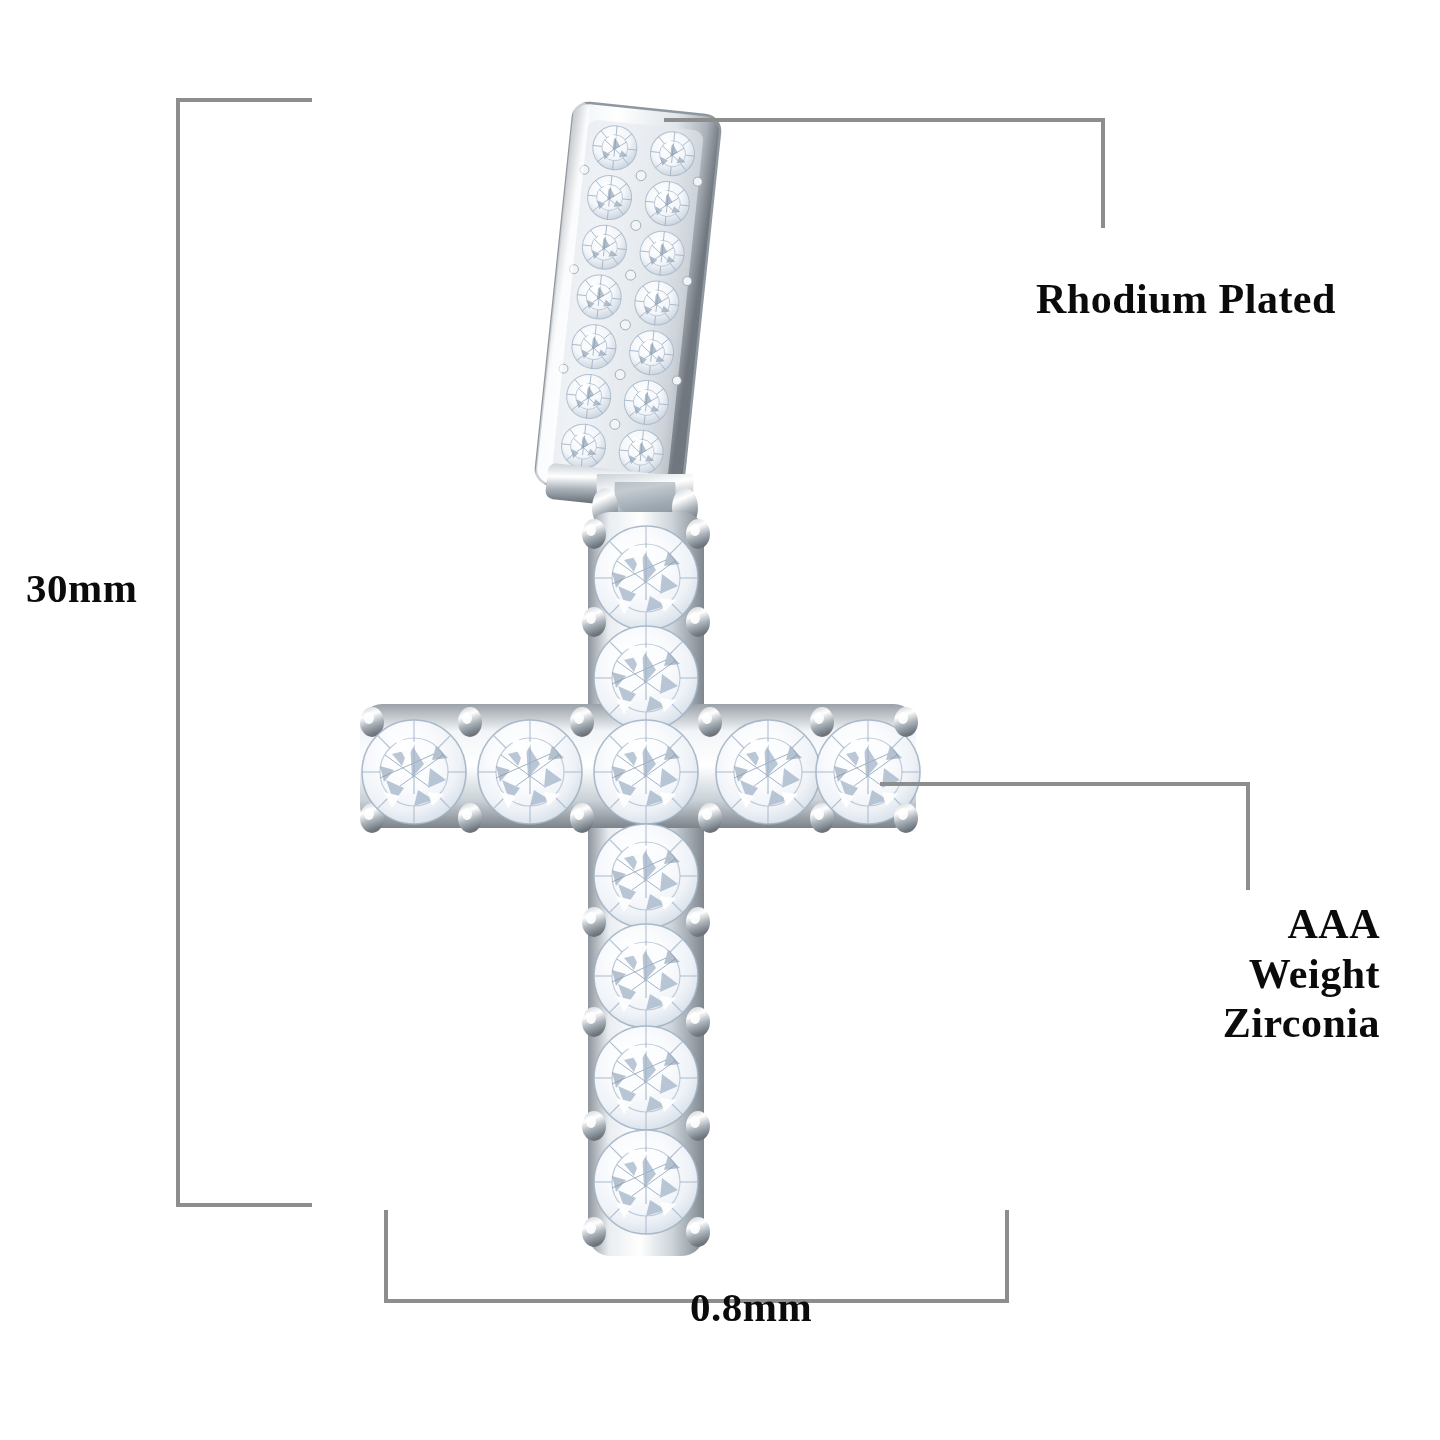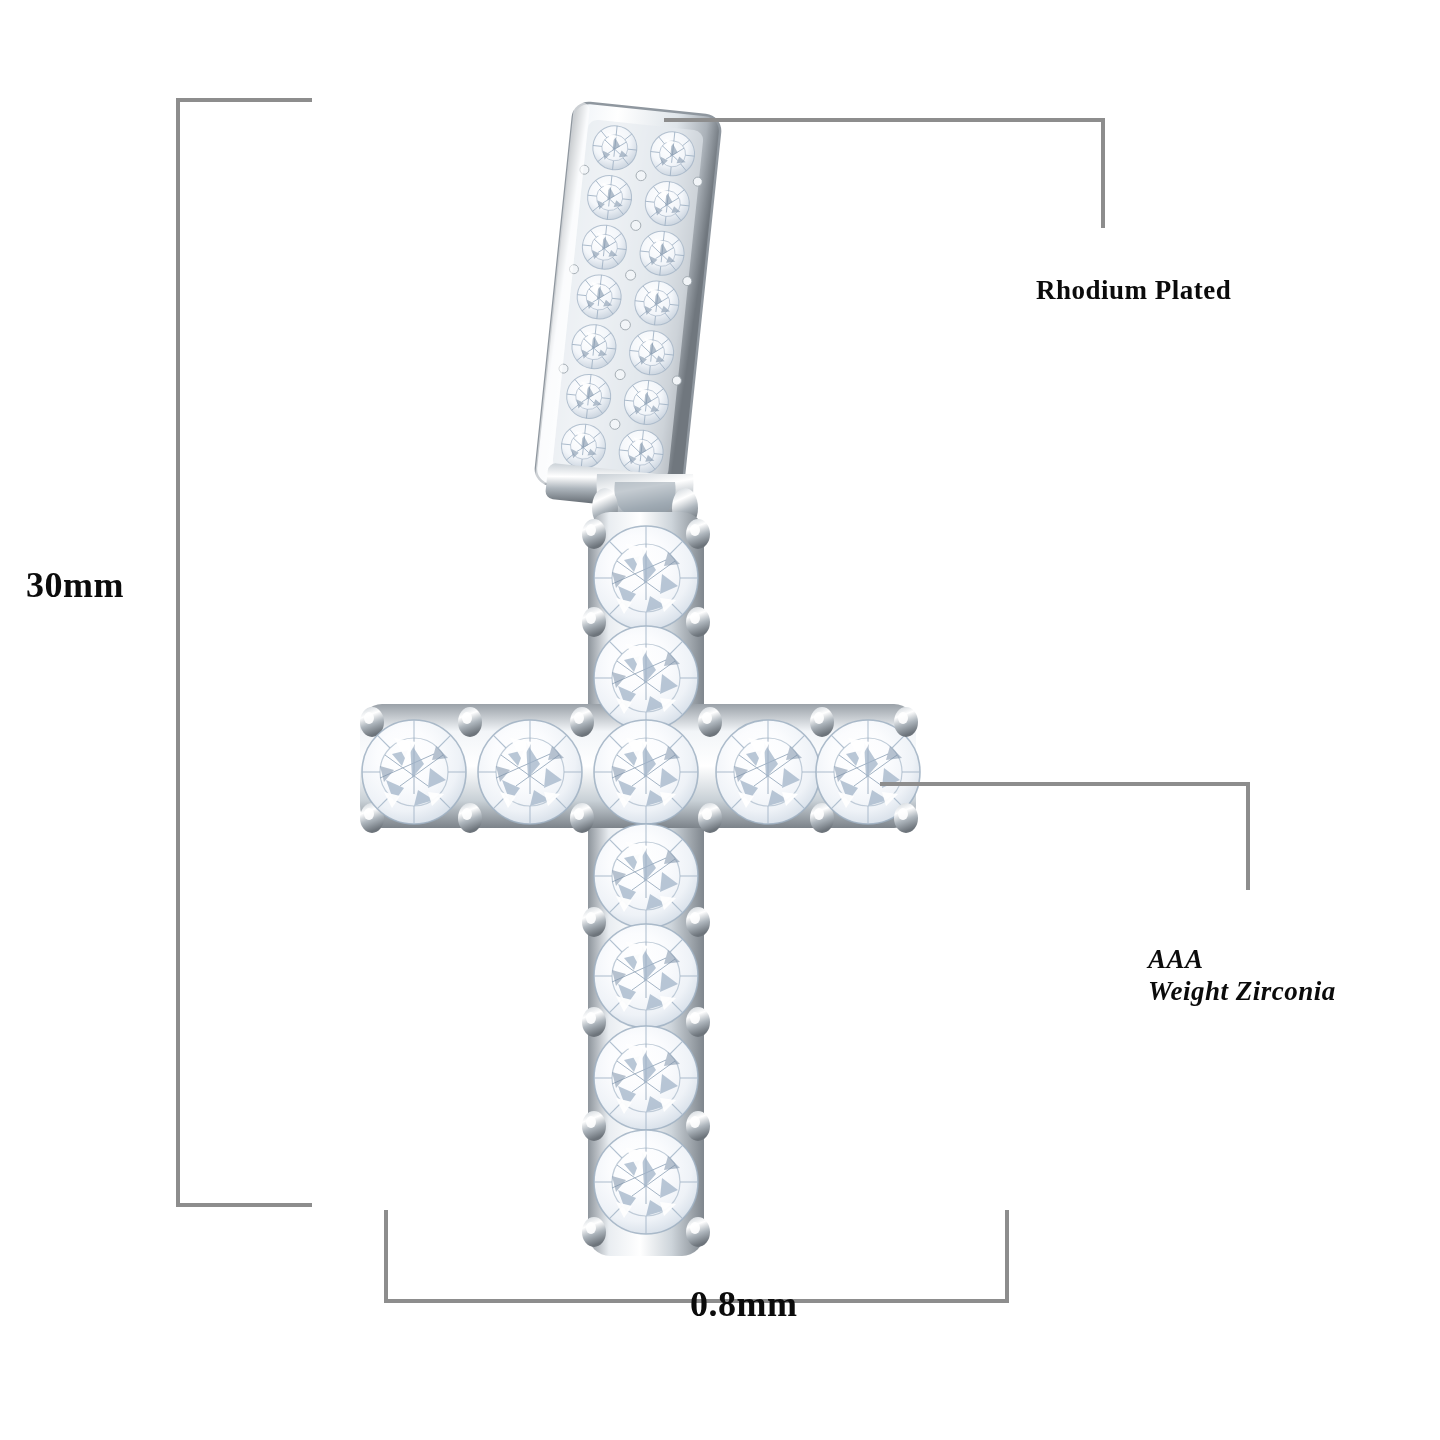--- a/index.html
+++ b/index.html
@@ -27,22 +27,22 @@
 
   
   .label {
     position: absolute;
     color: #0b0b0b;
     font-weight: bold;
     font-family: "Liberation Serif", "DejaVu Serif", serif;
     white-space: nowrap;
     letter-spacing: 0.5px;
   }
-  .label.big   { font-size: 36px; }
-  .label.mid   { font-size: 27px; }
+  .label.big   { font-size: 41px; }
+  .label.mid   { font-size: 42px; }
   .label.multi { white-space: normal; line-height: 1.18; }
 
   
   #jewel { position: absolute; left: 0; top: 0; width: 1440px; height: 1440px; }
 </style>
 </head>
 <body>
 
 <div id="stage">
 
@@ -278,18 +278,18 @@
   <div class="rule v" style="left:1005px; top:1210px; height:93px;"></div>
   <div class="label big" style="left:690px; top:1283px;">0.8mm</div>
 
 
   <div class="rule h" style="left:664px; top:118px; width:441px;"></div>
   <div class="rule v" style="left:1101px; top:118px; height:110px;"></div>
   <div class="label mid" style="left:1036px; top:275px;">Rhodium Plated</div>
 
   <div class="rule h" style="left:880px; top:782px; width:370px;"></div>
   <div class="rule v" style="left:1246px; top:782px; height:108px;"></div>
-  <div class="label mid multi" style="left:1148px; top:944px; text-align:left; width:232px;font-style:italic;">
+  <div class="label mid multi" style="left:1148px; top:900px; text-align:right; width:232px;">
     <div>AAA</div>
     <div>Weight Zirconia</div>
   </div>
 
 </div>
 
 </body></html>

